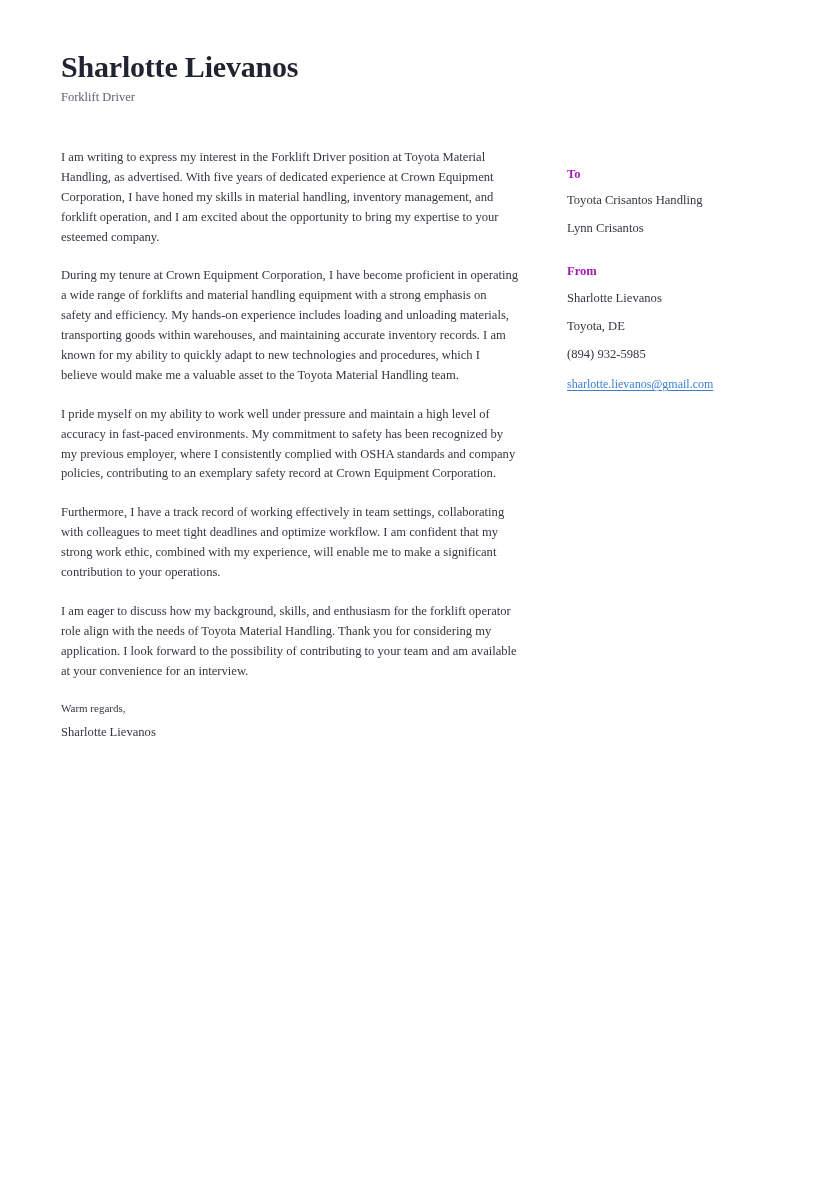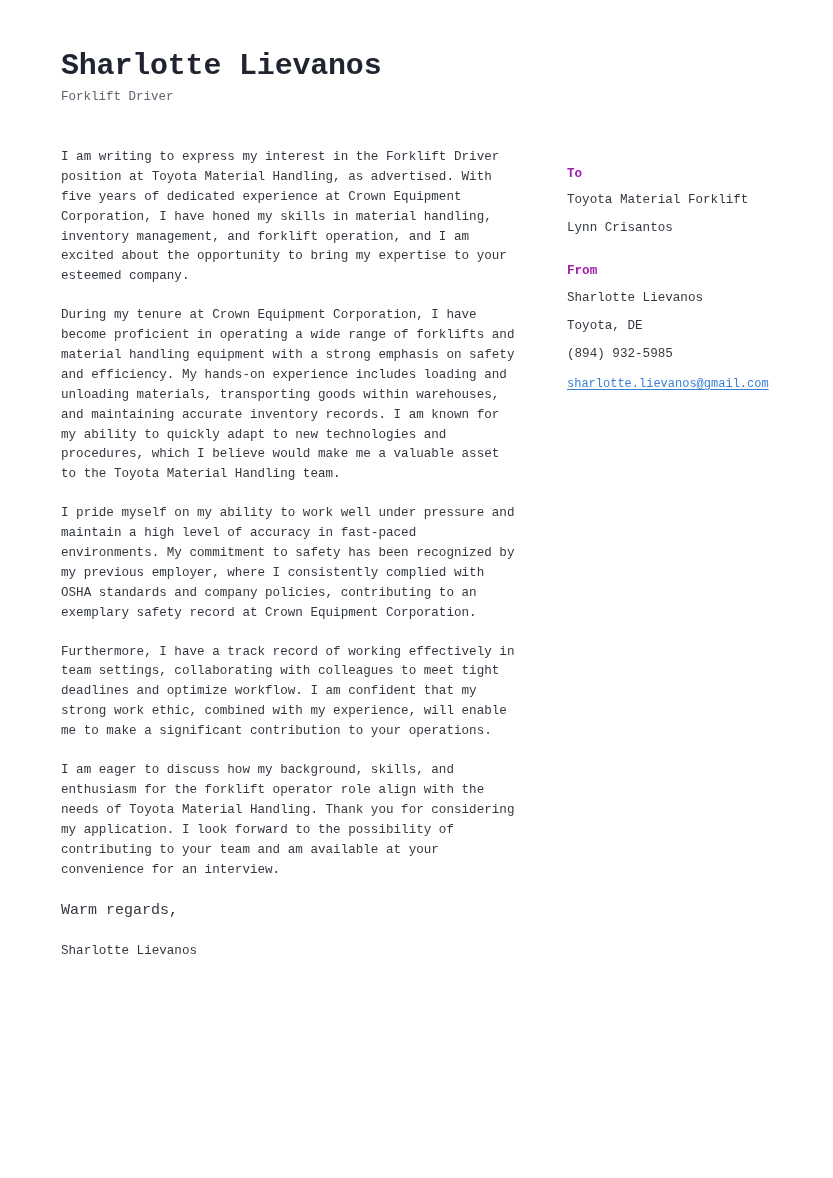--- a/index.html
+++ b/index.html
@@ -5,21 +5,21 @@
   html, body {
     margin: 0;
     padding: 0;
     background: #ffffff;
   }
   .page {
     position: relative;
     width: 833px;
     height: 1086px;
     background: #ffffff;
-    font-family: Liberation Mono, monospace;
+    font-family: Liberation Serif, serif;
     overflow: hidden;
     box-sizing: border-box;
   }
 
   
   .header {
     position: absolute;
     left: 61px;
     top: 50px;
     width: 520px;
@@ -54,24 +54,24 @@
     margin: 0 0 19px 0;
   }
   .para {
     font-size: 12.6px;
     color: #33383f;
     line-height: 1.58;
     margin: 0 0 19px 0;
     text-align: left;
   }
   .closing {
-    font-size: 15px;
+    font-size: 11px;
     color: #33383f;
     line-height: 1.55;
-    margin: 0 0 19px 0;
+    margin: 0 0 5px 0;
   }
   .signature {
     font-size: 12.6px;
     color: #33383f;
     line-height: 1.55;
     margin: 0;
   }
 
   
   .sidebar {
@@ -133,21 +133,21 @@
 
     <p class="para">I am eager to discuss how my background, skills, and enthusiasm for the forklift operator role align with the needs of Toyota Material Handling. Thank you for considering my application. I look forward to the possibility of contributing to your team and am available at your convenience for an interview.</p>
 
     <p class="closing">Warm regards,</p>
 
     <p class="signature">Sharlotte Lievanos</p>
   </div>
 
   <div class="sidebar">
     <div class="side-heading">To</div>
-    <div class="side-line">Toyota Material Forklift</div>
+    <div class="side-line">Toyota Crisantos Handling</div>
     <div class="side-line last">Lynn Crisantos</div>
 
     <div class="side-heading second">From</div>
     <div class="side-line">Sharlotte Lievanos</div>
     <div class="side-line">Toyota, DE</div>
     <div class="side-line">(894) 932-5985</div>
     <a class="email-link">sharlotte.lievanos@gmail.com</a>
   </div>
 
 </div>

